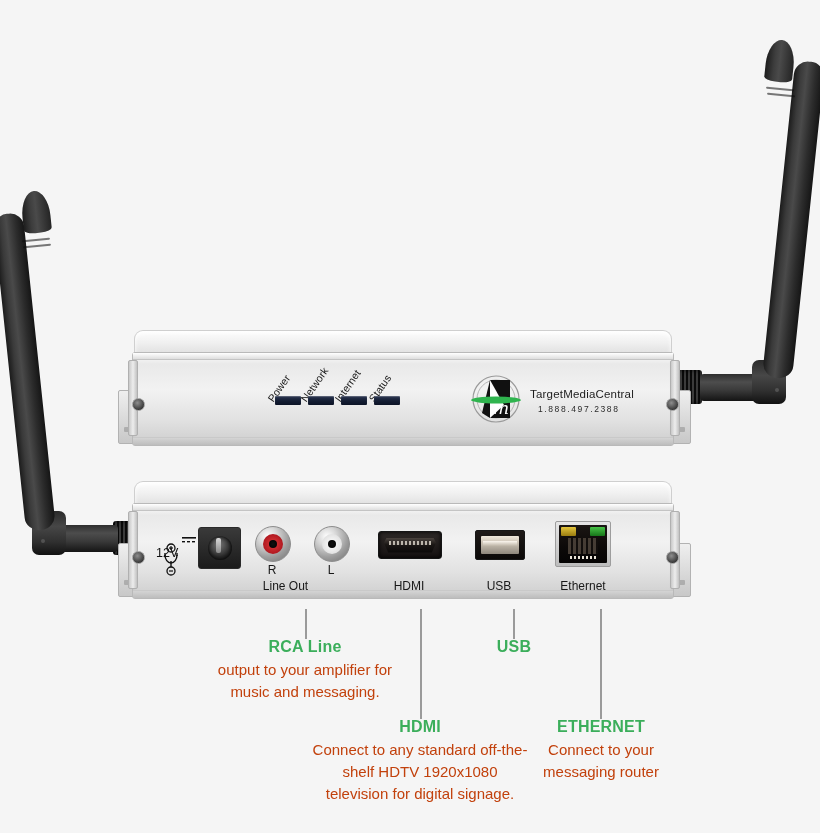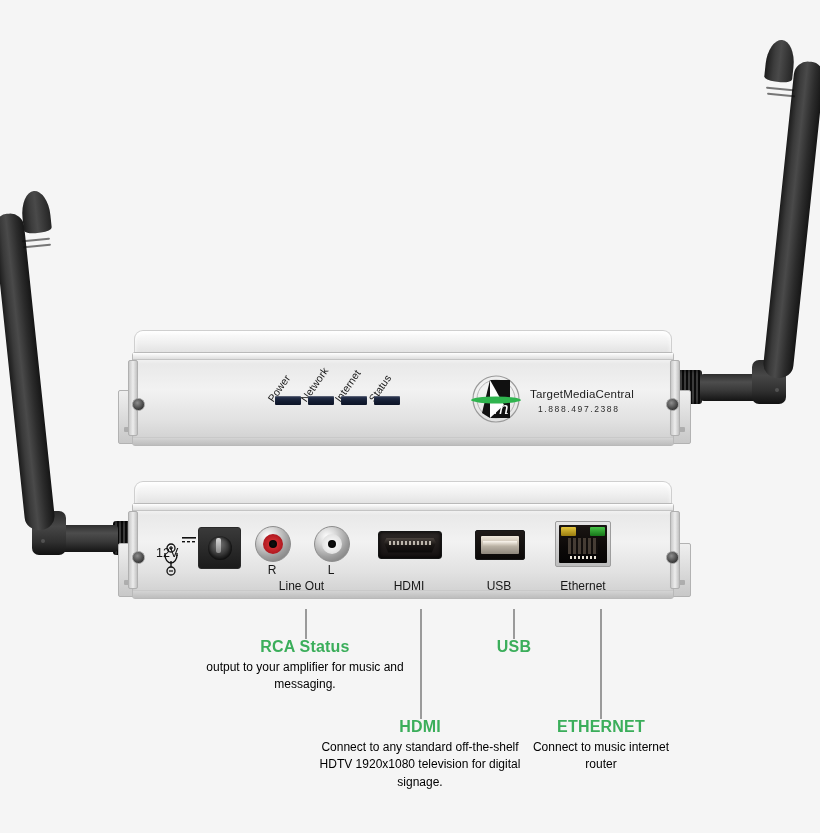--- a/index.html
+++ b/index.html
@@ -196,21 +196,21 @@
   }
   .volt-label{position:absolute;font-size:12.5px;color:#111;white-space:nowrap;}
 
   
   .leader{position:absolute;width:1.5px;background:#9a9a9a;}
   .callout{position:absolute;text-align:center;}
   .callout-title{
     font-size:16px;font-weight:bold;color:#3bae5b;margin:0 0 3px 0;letter-spacing:.2px;
   }
   .callout-desc{
-    font-size:12px;color:#000000;line-height:1.45;margin:0;
+    font-size:15px;color:#c2410c;line-height:1.45;margin:0;
   }
 </style>
 </head>
 <body>
 
 <div class="stage">
 
   <div class="ant">
     <div class="ant-knurl" style="left:674px;top:370px;width:28px;height:34px;"></div>
     <div class="ant-barrel" style="left:700px;top:374px;width:58px;height:27px;"></div>
@@ -327,21 +327,21 @@
     <div class="dcpin" style="left:98px;top:57px;"></div>
 
     <div class="rca" style="left:137px;top:45px;">
       <div class="rca-inner" style="background:radial-gradient(circle,#e03a3a,#b01820 70%,#7d0f14);"></div>
     </div>
     <div class="rca" style="left:196px;top:45px;">
       <div class="rca-inner" style="background:radial-gradient(circle,#ffffff,#e2e2e2 70%,#bdbdbd);"></div>
     </div>
     <div class="port-label" style="left:137px;top:82px;width:34px;">R</div>
     <div class="port-label" style="left:196px;top:82px;width:34px;">L</div>
-    <div class="port-label" style="left:131px;top:98px;width:105px;">Line Out</div>
+    <div class="port-label" style="left:115px;top:98px;width:105px;">Line Out</div>
 
     <div class="hdmi" style="left:260px;top:50px;">
       <div class="hdmi-mouth">
           <div class="hdmi-pins"></div>
         </div>
     </div>
     <div class="port-label" style="left:260px;top:98px;width:62px;">HDMI</div>
 
     <div class="usb" style="left:357px;top:49px;">
       <div class="usb-mouth">
@@ -360,31 +360,31 @@
     </div>
     <div class="port-label" style="left:431px;top:98px;width:68px;">Ethernet</div>
   </div>
 
   <div class="leader" style="left:305px;top:609px;height:30px;"></div>
   <div class="leader" style="left:420px;top:609px;height:110px;"></div>
   <div class="leader" style="left:513px;top:609px;height:30px;"></div>
   <div class="leader" style="left:600px;top:609px;height:110px;"></div>
 
   <div class="callout" style="left:200px;top:638px;width:210px;">
-    <p class="callout-title">RCA Status</p>
+    <p class="callout-title">RCA Line</p>
     <p class="callout-desc">output to your amplifier for music and messaging.</p>
   </div>
 
   <div class="callout" style="left:441px;top:638px;width:146px;">
     <p class="callout-title">USB</p>
   </div>
 
   <div class="callout" style="left:310px;top:718px;width:220px;">
     <p class="callout-title">HDMI</p>
     <p class="callout-desc">Connect to any standard off-the-shelf HDTV 1920x1080 television for digital signage.</p>
   </div>
 
   <div class="callout" style="left:530px;top:718px;width:142px;">
     <p class="callout-title">ETHERNET</p>
-    <p class="callout-desc">Connect to music internet router</p>
+    <p class="callout-desc">Connect to your messaging router</p>
   </div>
 
 </div>
 
 </body></html>

